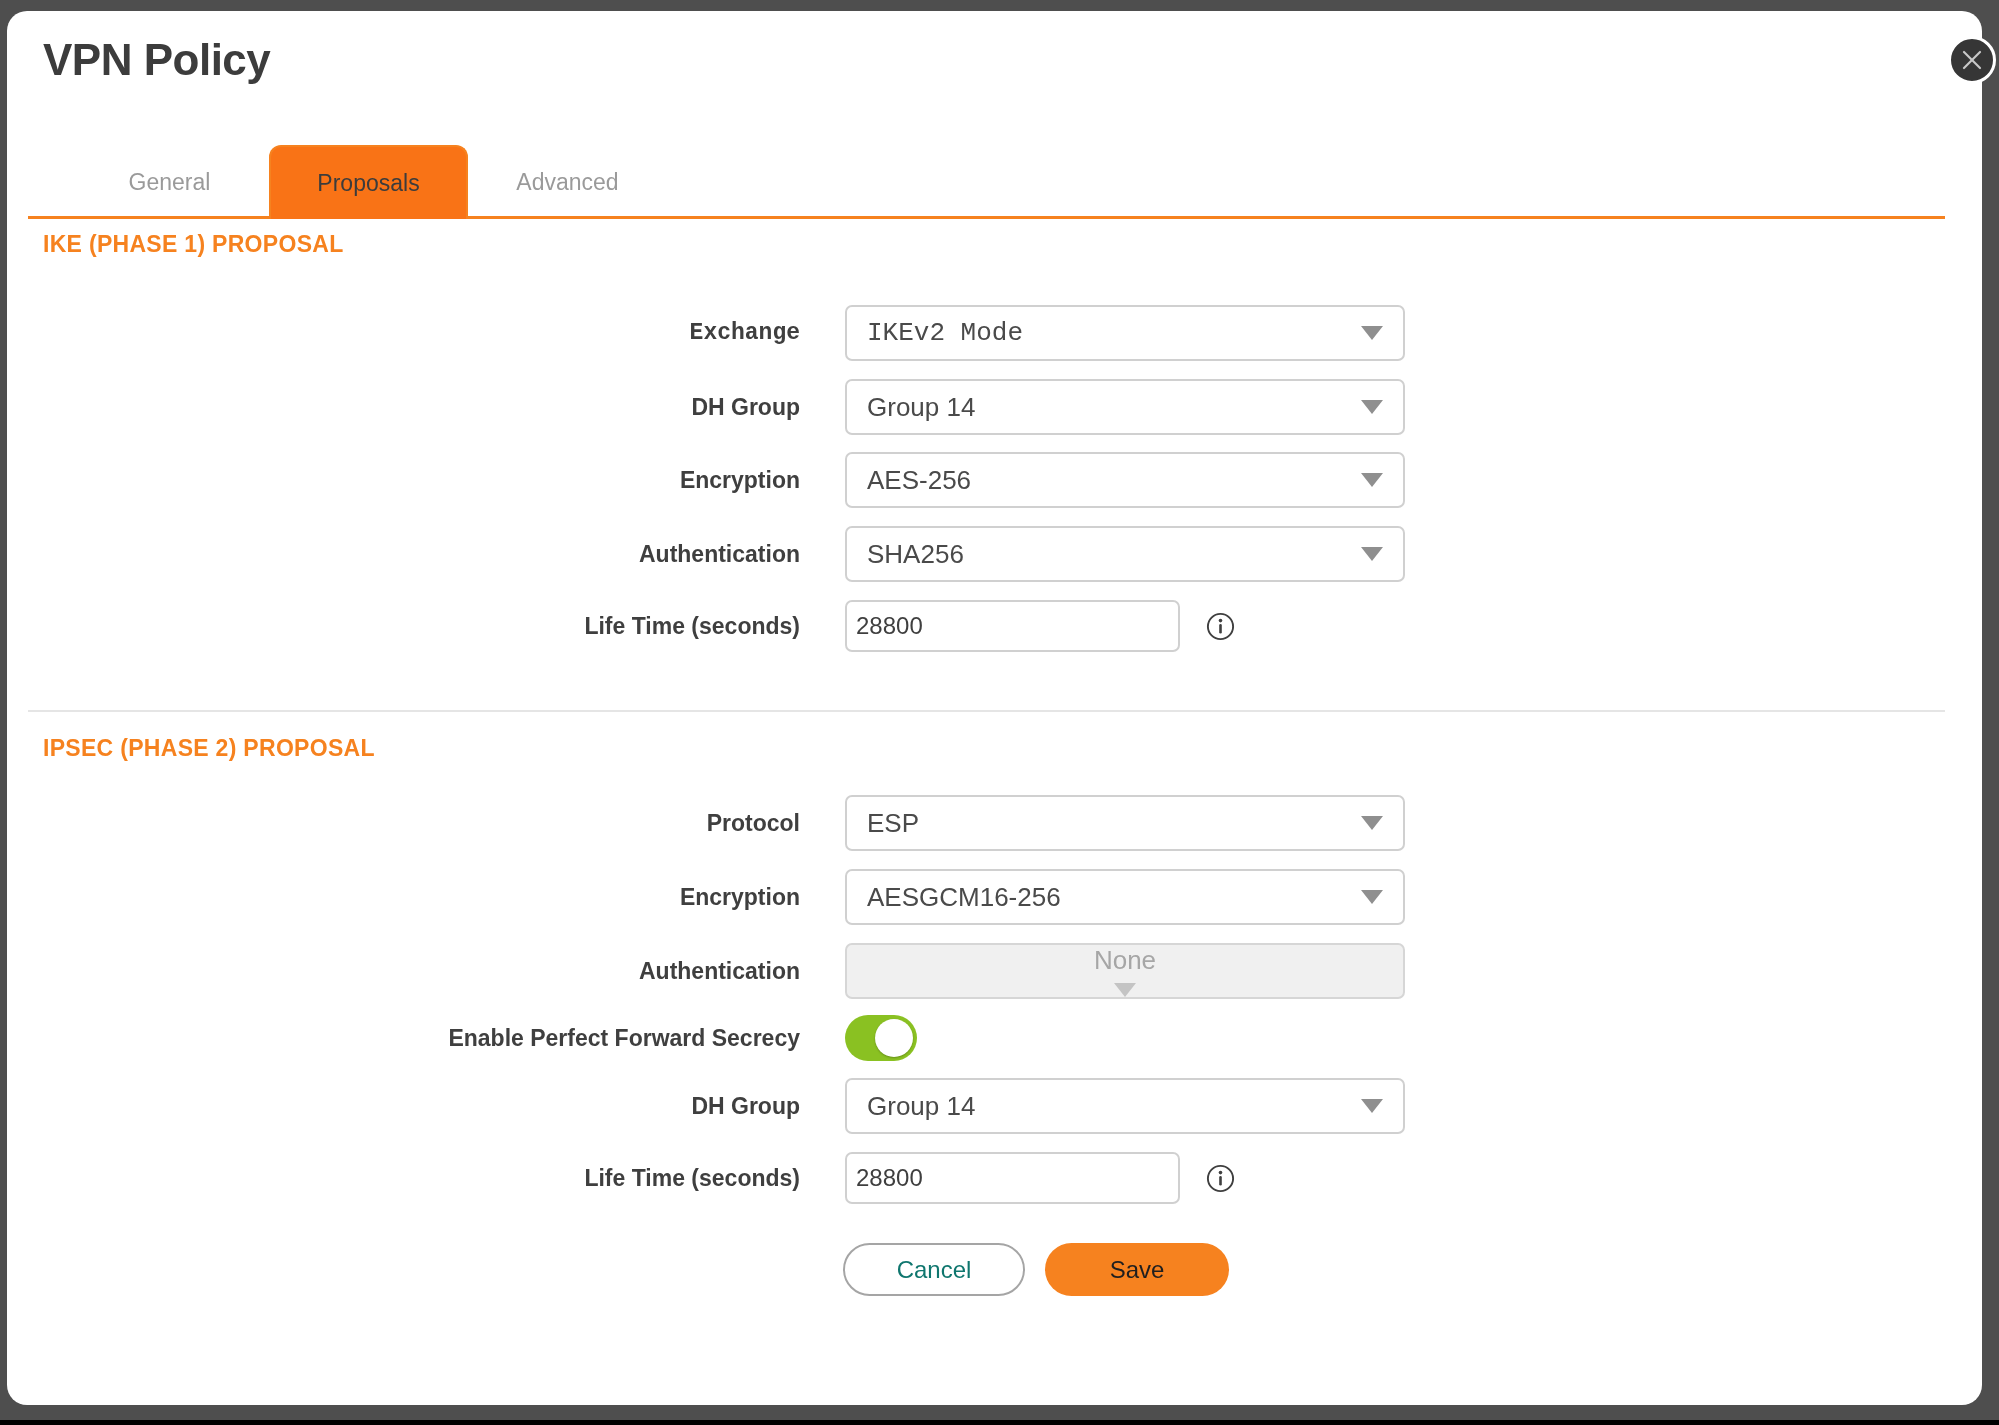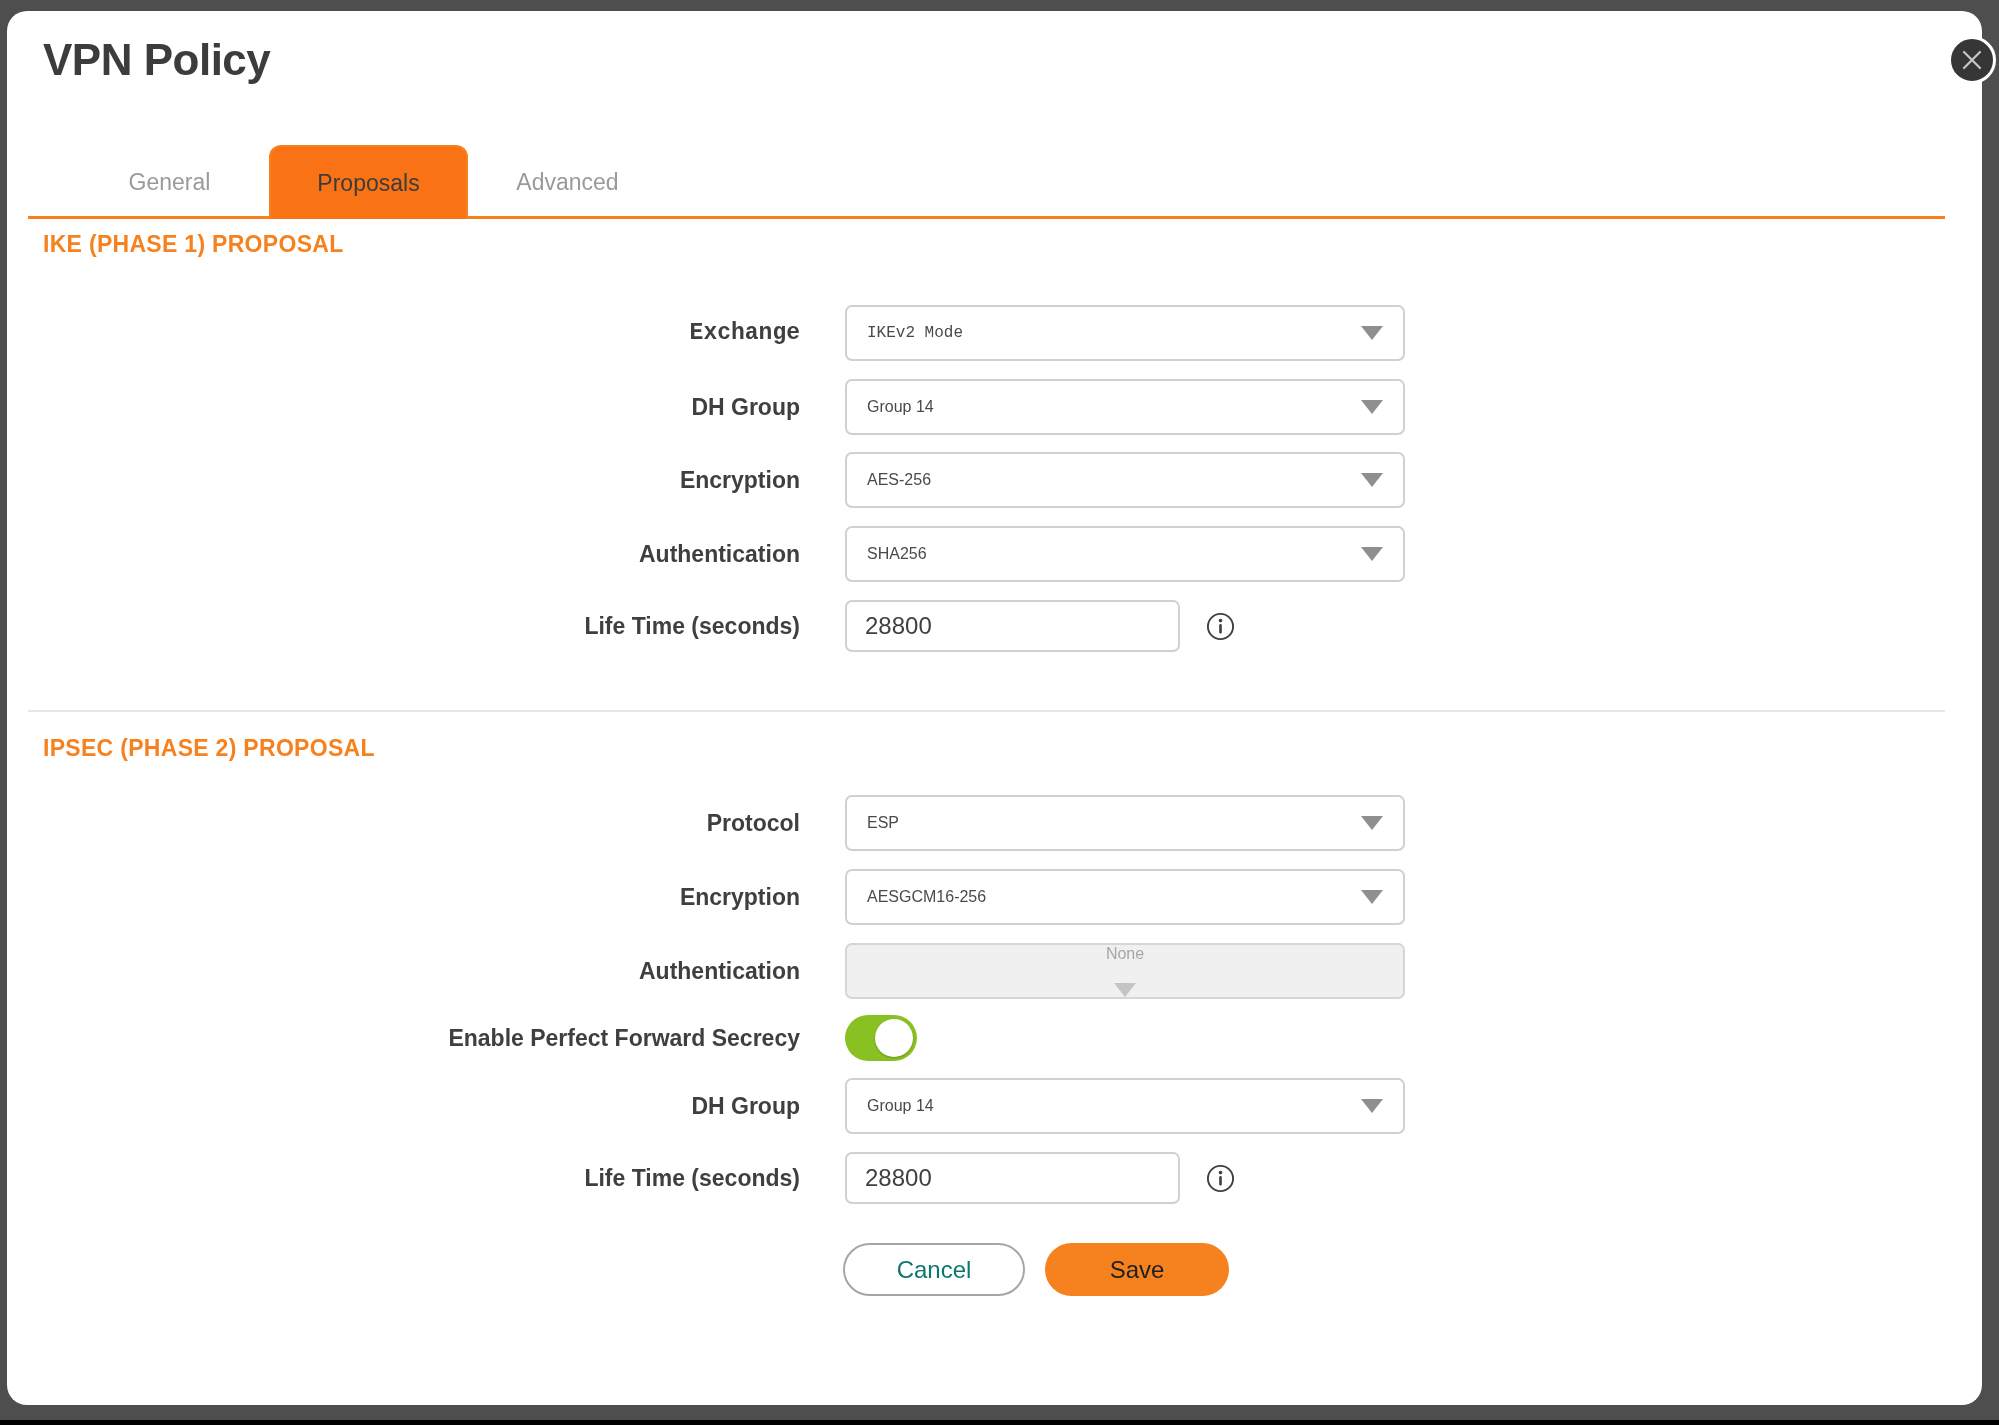--- a/index.html
+++ b/index.html
@@ -30,28 +30,28 @@
   
   .row{position:absolute;left:36px;display:flex;align-items:center;}
   .row .lbl{width:757px;text-align:right;font-size:23px;font-weight:700;color:#3f3f3f;flex:0 0 757px;}
   .field{margin-left:45px;display:flex;align-items:center;}
 
   .r-ike-1{top:294px;font-family:Liberation Mono, monospace;} .r-ike-2{top:368px;} .r-ike-3{top:441px;} .r-ike-4{top:515px;} .r-ike-5{top:589px;}
   .r-ips-1{top:784px;} .r-ips-2{top:858px;} .r-ips-3{top:932px;} .r-ips-4{top:1004px;} .r-ips-5{top:1067px;} .r-ips-6{top:1141px;}
 
   .select{width:560px;height:56px;box-sizing:border-box;border:2px solid #d0d0d0;border-radius:7px;background:#fff;
     display:flex;align-items:center;padding:0 20px;cursor:pointer;}
-  .select .val{flex:1;font-size:16px;color:#4a4a4a;}
+  .select .val{flex:1;font-size:26px;color:#4a4a4a;}
   .caret{width:0;height:0;border-left:11px solid transparent;border-right:11px solid transparent;border-top:14px solid #8f8f8f;}
   .select.disabled{background:#f0f0f0;border-color:#d6d6d6;cursor:default;flex-direction:column;}
   .select.disabled .val{color:#a6a6a6;}
   .select.disabled .caret{border-top-color:#c4c4c4;}
 
   .text-input{width:335px;height:52px;box-sizing:border-box;border:2px solid #d0d0d0;border-radius:7px;
-    font-family:"Liberation Sans", sans-serif;font-size:24px;color:#3f3f3f;padding:0 18px;outline:none;}
+    font-family:"Liberation Sans", sans-serif;font-size:24px;color:#3f3f3f;padding:0 9px;outline:none;}
 
   .info{margin-left:26px;width:29px;height:29px;display:flex;align-items:center;justify-content:center;cursor:pointer;background:none;border:none;padding:0;}
 
   .toggle{width:72px;height:46px;border-radius:23px;background:#8ac122;position:relative;cursor:pointer;border:none;padding:0;}
   .toggle .knob{position:absolute;top:4px;right:4px;width:38px;height:38px;border-radius:50%;background:#ffffff;box-shadow:0 1px 2px rgba(0,0,0,0.25);}
 
   
   .actions{position:absolute;left:36px;top:1232px;display:flex;align-items:center;}
   .btn{height:53px;border-radius:27px;font-family:"Liberation Sans", sans-serif;font-size:24px;display:flex;align-items:center;justify-content:center;cursor:pointer;box-sizing:border-box;}
   .btn-cancel{width:182px;margin-left:800px;background:#ffffff;border:2px solid #a5a5a5;color:#0f766e;}

